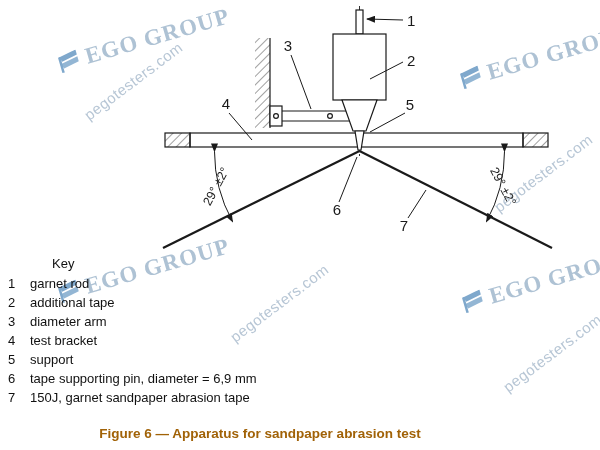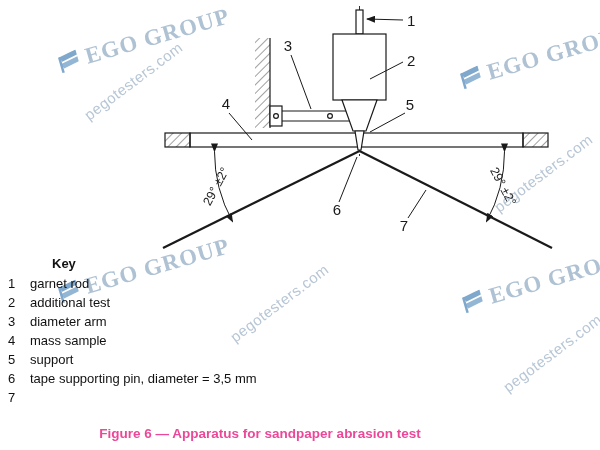--- a/index.html
+++ b/index.html
@@ -63,21 +63,21 @@
   
   .key {
     position: absolute;
     left: 8px;
     top: 256px;
     z-index: 2;
     font-size: 13px;
     color: #111;
   }
   .key-title {
-    font-weight: bold;
+    font-weight: normal;
     margin-bottom: 6px;
     padding-left: 44px;
   }
   .key-row {
     display: flex;
     margin-bottom: 6px;
     line-height: 13px;
   }
   .key-num {
     width: 22px;
@@ -85,21 +85,21 @@
   }
   
   .caption {
     position: absolute;
     left: 0;
     top: 426px;
     width: 520px;
     text-align: center;
     font-weight: bold;
     font-size: 13.5px;
-    color: #ec4899;
+    color: #a16207;
     z-index: 2;
   }
 </style>
 </head>
 <body>
 
 <div class="page">
 
   <div class="wm-layer">
     <div class="wm rot-brand" style="left:58px; top:52px;">
@@ -216,38 +216,39 @@
   </svg>
 
   <div class="key">
     <div class="key-title">Key</div>
     <div class="key-row">
       <span class="key-num">1</span>
       <span>garnet rod</span>
     </div>
     <div class="key-row">
       <span class="key-num">2</span>
-      <span>additional test</span>
+      <span>additional tape</span>
     </div>
     <div class="key-row">
       <span class="key-num">3</span>
       <span>diameter arm</span>
     </div>
     <div class="key-row">
       <span class="key-num">4</span>
-      <span>mass sample</span>
+      <span>test bracket</span>
     </div>
     <div class="key-row">
       <span class="key-num">5</span>
       <span>support</span>
     </div>
     <div class="key-row">
       <span class="key-num">6</span>
-      <span>tape supporting pin, diameter = 3,5 mm</span>
+      <span>tape supporting pin, diameter = 6,9 mm</span>
     </div>
     <div class="key-row">
       <span class="key-num">7</span>
+      <span>150J, garnet sandpaper abrasion tape</span>
     </div>
   </div>
 
   <div class="caption">Figure 6 — Apparatus for sandpaper abrasion test</div>
 
 </div>
 
 </body></html>

